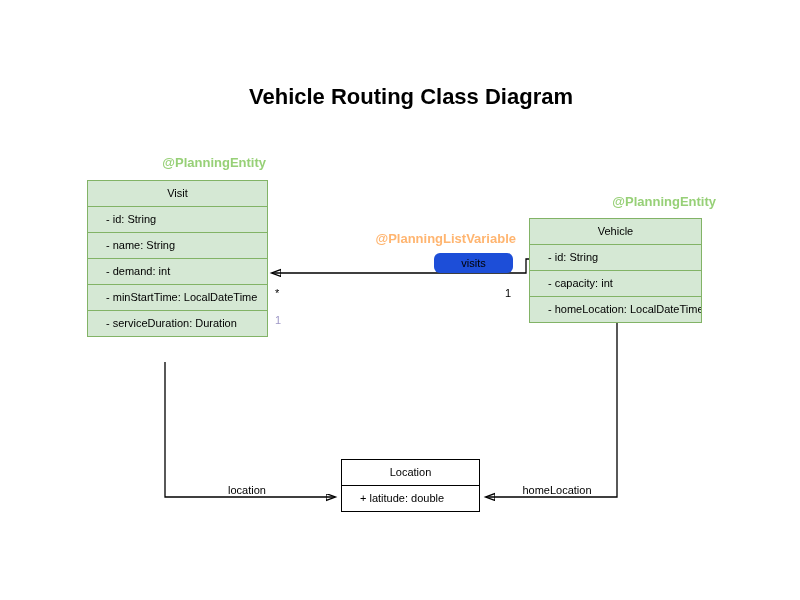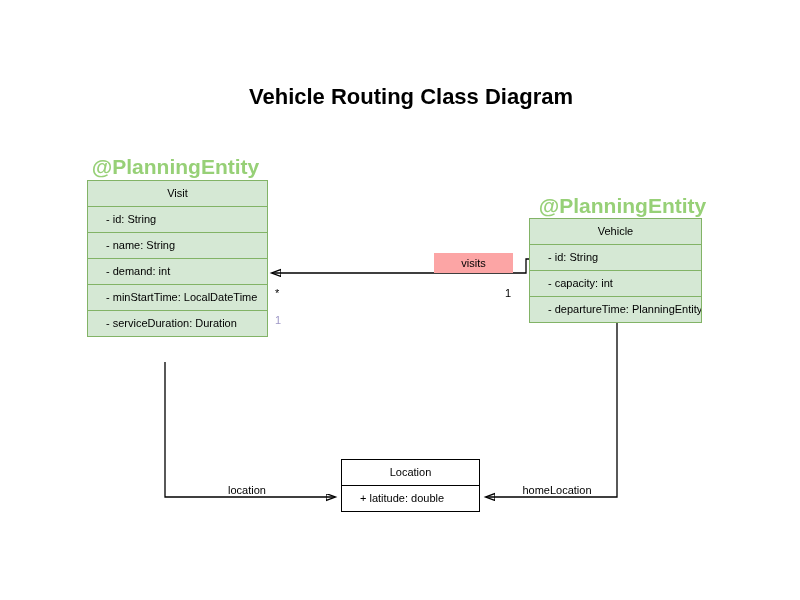--- a/index.html
+++ b/index.html
@@ -5,38 +5,38 @@
   html,body{margin:0;padding:0;background:#ffffff;}
   .canvas{
     position:relative;width:800px;height:600px;background:#ffffff;overflow:hidden;
     font-family:"Liberation Sans", sans-serif;color:#000;
   }
   .title{
     position:absolute;left:0;top:84px;width:790px;text-align:center;
     font-size:22px;font-weight:bold;color:#000;margin-left:16px;
   }
   .stereotype{
-    position:absolute;text-align:center;font-size:21px;font-weight:bold;
+    position:absolute;text-align:right;font-size:13px;font-weight:bold;
     white-space:nowrap;
   }
   .stereotype.green{color:#97d077;}
   .stereotype.orange{color:#ffb570;}
   .uml{
     position:absolute;font-size:11px;box-sizing:border-box;
   }
   .uml.green-box{background:#d5e8d4;border:1px solid #82b366;}
   .uml.green-box .uml-row{border-top:1px solid #82b366;}
   .uml.white-box{background:#ffffff;border:1px solid #000000;}
   .uml.white-box .uml-row{border-top:1px solid #000000;}
   .uml-header{height:25px;line-height:25px;text-align:center;}
   .uml-row{height:25px;line-height:25px;padding-left:18px;white-space:nowrap;overflow:hidden;}
   .edges{position:absolute;left:0;top:0;width:800px;height:600px;}
   .edges path{stroke:#000;stroke-width:1.3;fill:none;}
   .badge{
-    position:absolute;background:#fca5a5;border-radius:0;text-align:center;
+    position:absolute;background:#1d4ed8;border-radius:6px;text-align:center;
     font-size:11px;height:20px;line-height:20px;color:#000;
   }
   .mult{position:absolute;font-size:11px;color:#000;white-space:nowrap;}
   .mult.muted{color:#9e97c6;}
   .edge-label{
     position:absolute;font-size:11px;color:#000;text-align:center;
     background:#ffffff;white-space:nowrap;
   }
 </style>
 </head>
@@ -65,28 +65,29 @@
     <div class="uml-row">- demand: int</div>
     <div class="uml-row">- minStartTime: LocalDateTime</div>
     <div class="uml-row">- serviceDuration: Duration</div>
   </div>
 
   <div class="stereotype green" style="left:529px;top:194px;width:187px">@PlanningEntity</div>
   <div class="uml green-box" style="left:529px;top:218px;width:173px">
     <div class="uml-header">Vehicle</div>
     <div class="uml-row">- id: String</div>
     <div class="uml-row">- capacity: int</div>
-    <div class="uml-row">- departureTime: PlanningEntity</div>
+    <div class="uml-row">- homeLocation: LocalDateTime</div>
   </div>
 
   <div class="uml white-box" style="left:341px;top:459px;width:139px">
     <div class="uml-header">Location</div>
     <div class="uml-row">+ latitude: double</div>
   </div>
 
+  <div class="stereotype orange" style="left:352px;top:231px;width:164px">@PlanningListVariable</div>
   <div class="badge" style="left:434px;top:253px;width:79px">visits</div>
 
   <div class="mult" style="left:275px;top:287px">*</div>
   <div class="mult" style="left:505px;top:287px">1</div>
   <div class="mult muted" style="left:275px;top:314px">1</div>
 
   <div class="edge-label" style="left:202px;top:484px;width:90px">location</div>
   <div class="edge-label" style="left:512px;top:484px;width:90px">homeLocation</div>
 
 </div>

